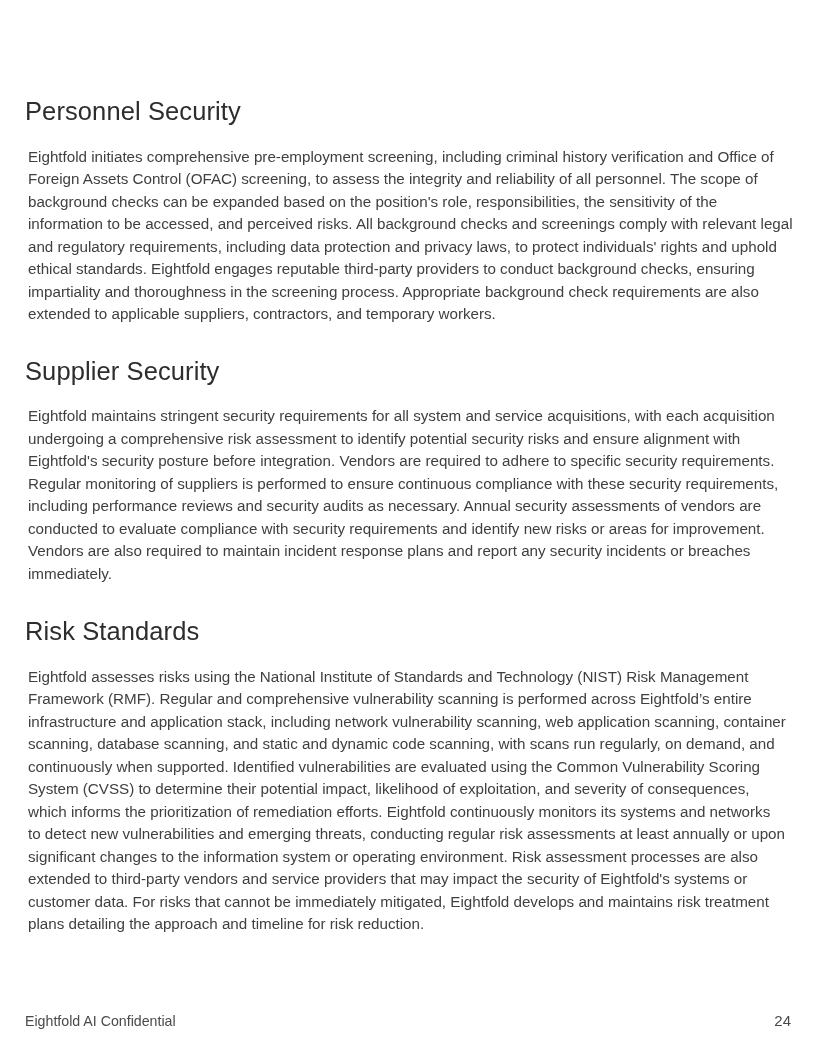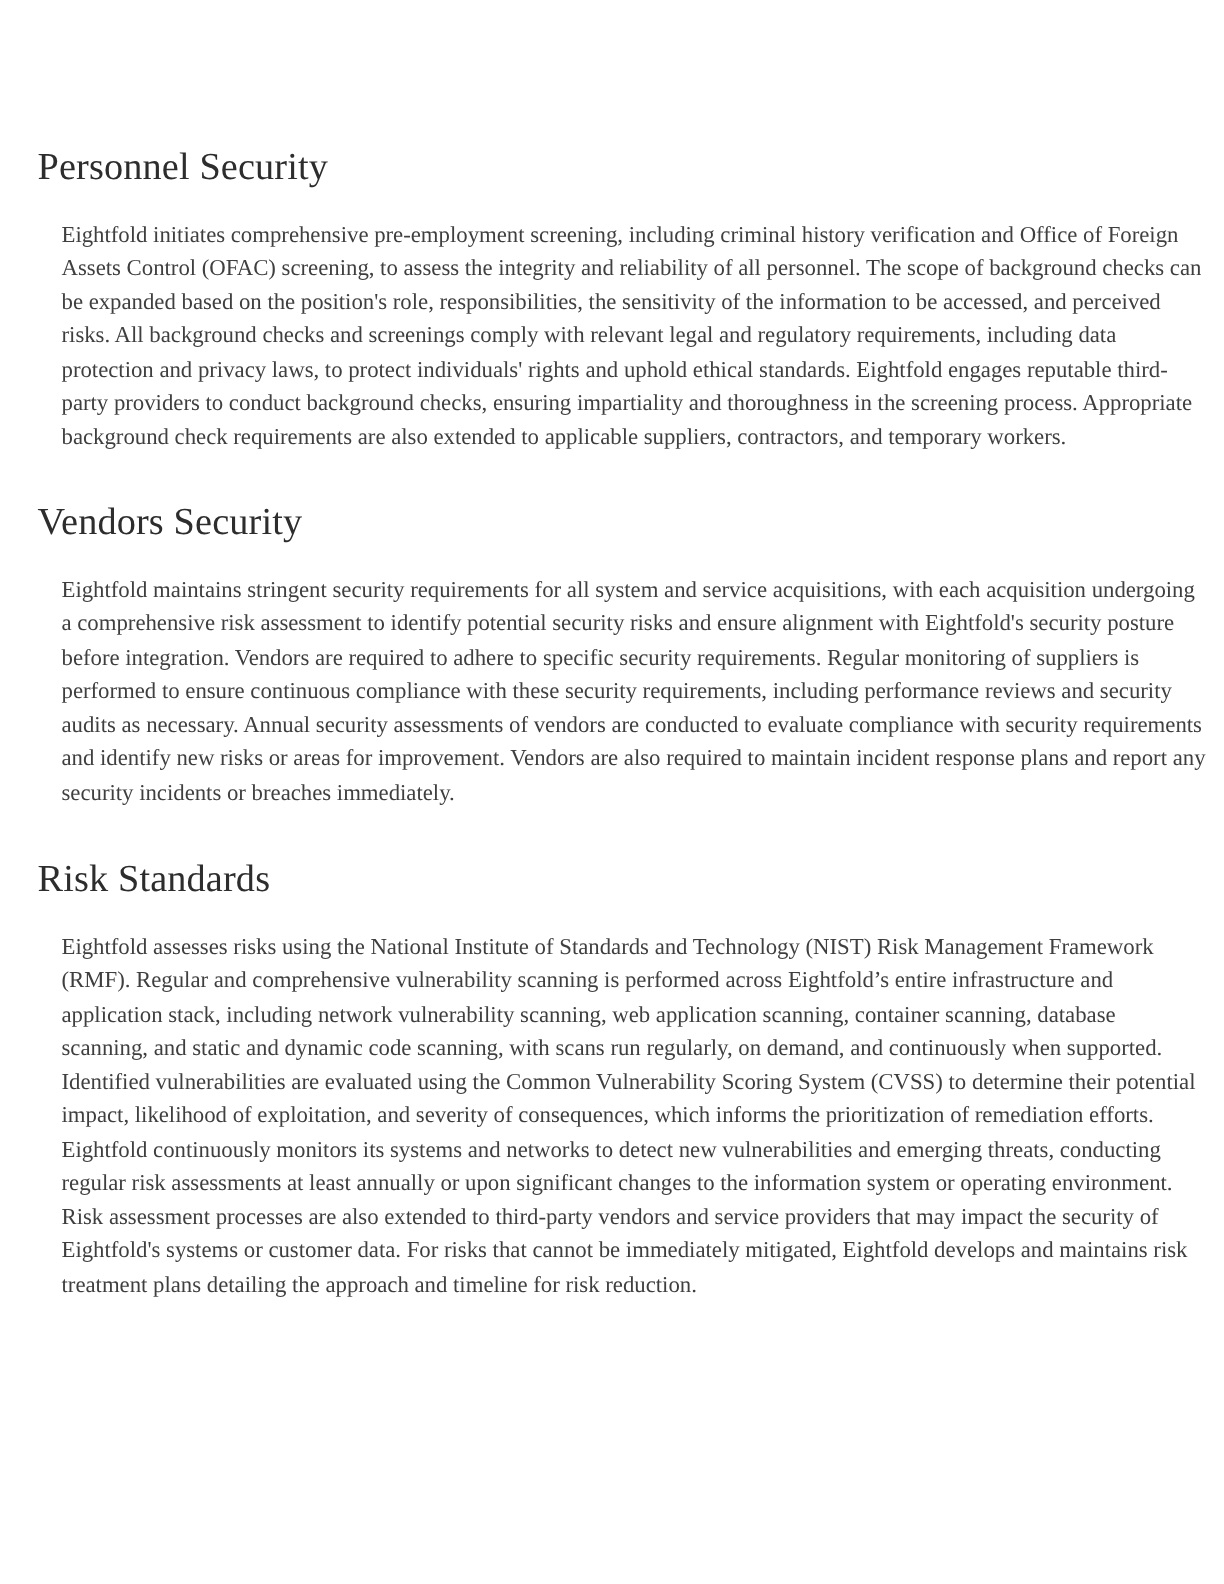--- a/index.html
+++ b/index.html
@@ -13,21 +13,20 @@
     font-family: "Liberation Sans", sans-serif;
     -webkit-font-smoothing: antialiased;
   }
   .page {
     position: relative;
     width: 816px;
     height: 1056px;
     box-sizing: border-box;
     background: #ffffff;
     overflow: hidden;
-    font-family: Liberation Serif, serif;
   }
   .content {
     position: absolute;
     left: 25px;
     top: 96px;
     width: 768px;
   }
   .section {
     margin: 0 0 30px 0;
   }
@@ -41,21 +40,21 @@
     letter-spacing: 0.1px;
     line-height: 1.2;
     margin: 0 0 19px 0;
     padding: 0;
   }
   p.body-text {
     font-size: 15.2px;
     font-weight: 400;
     color: #3f3f3f;
     line-height: 22.5px;
-    margin: 16px;
+    margin: 3px;
     padding: 0;
     text-align: left;
     letter-spacing: -0.01px;
   }
   
   .sec-personnel p.body-text { width: 768px; }
   .sec-supplier  p.body-text { width: 766px; }
   .sec-risk      p.body-text { width: 758px; }
 
   .sec-supplier { margin-bottom: 31px; }
@@ -87,25 +86,29 @@
 <div class="page">
 
   <div class="content">
 
     <section class="section sec-personnel">
       <h2 class="heading">Personnel Security</h2>
       <p class="body-text">Eightfold initiates comprehensive pre-employment screening, including criminal history verification and Office of Foreign Assets Control (OFAC) screening, to assess the integrity and reliability of all personnel. The scope of background checks can be expanded based on the position's role, responsibilities, the sensitivity of the information to be accessed, and perceived risks. All background checks and screenings comply with relevant legal and regulatory requirements, including data protection and privacy laws, to protect individuals' rights and uphold ethical standards. Eightfold engages reputable third-party providers to conduct background checks, ensuring impartiality and thoroughness in the screening process. Appropriate background check requirements are also extended to applicable suppliers, contractors, and temporary workers.</p>
     </section>
 
     <section class="section sec-supplier">
-      <h2 class="heading">Vendors Security</h2>
+      <h2 class="heading">Supplier Security</h2>
       <p class="body-text">Eightfold maintains stringent security requirements for all system and service acquisitions, with each acquisition undergoing a comprehensive risk assessment to identify potential security risks and ensure alignment with Eightfold's security posture before integration. Vendors are required to adhere to specific security requirements. Regular monitoring of suppliers is performed to ensure continuous compliance with these security requirements, including performance reviews and security audits as necessary. Annual security assessments of vendors are conducted to evaluate compliance with security requirements and identify new risks or areas for improvement. Vendors are also required to maintain incident response plans and report any security incidents or breaches immediately.</p>
     </section>
 
     <section class="section sec-risk">
       <h2 class="heading">Risk Standards</h2>
       <p class="body-text">Eightfold assesses risks using the National Institute of Standards and Technology (NIST) Risk Management Framework (RMF). Regular and comprehensive vulnerability scanning is performed across Eightfold’s entire infrastructure and application stack, including network vulnerability scanning, web application scanning, container scanning, database scanning, and static and dynamic code scanning, with scans run regularly, on demand, and continuously when supported. Identified vulnerabilities are evaluated using the Common Vulnerability Scoring System (CVSS) to determine their potential impact, likelihood of exploitation, and severity of consequences, which informs the prioritization of remediation efforts. Eightfold continuously monitors its systems and networks to detect new vulnerabilities and emerging threats, conducting regular risk assessments at least annually or upon significant changes to the information system or operating environment. Risk assessment processes are also extended to third-party vendors and service providers that may impact the security of Eightfold's systems or customer data. For risks that cannot be immediately mitigated, Eightfold develops and maintains risk treatment plans detailing the approach and timeline for risk reduction.</p>
     </section>
 
   </div>
 
+  <div class="footer">
+    <span class="footer-left">Eightfold AI Confidential</span>
+    <span class="footer-right">24</span>
+  </div>
 
 </div>
 
 </body></html>

